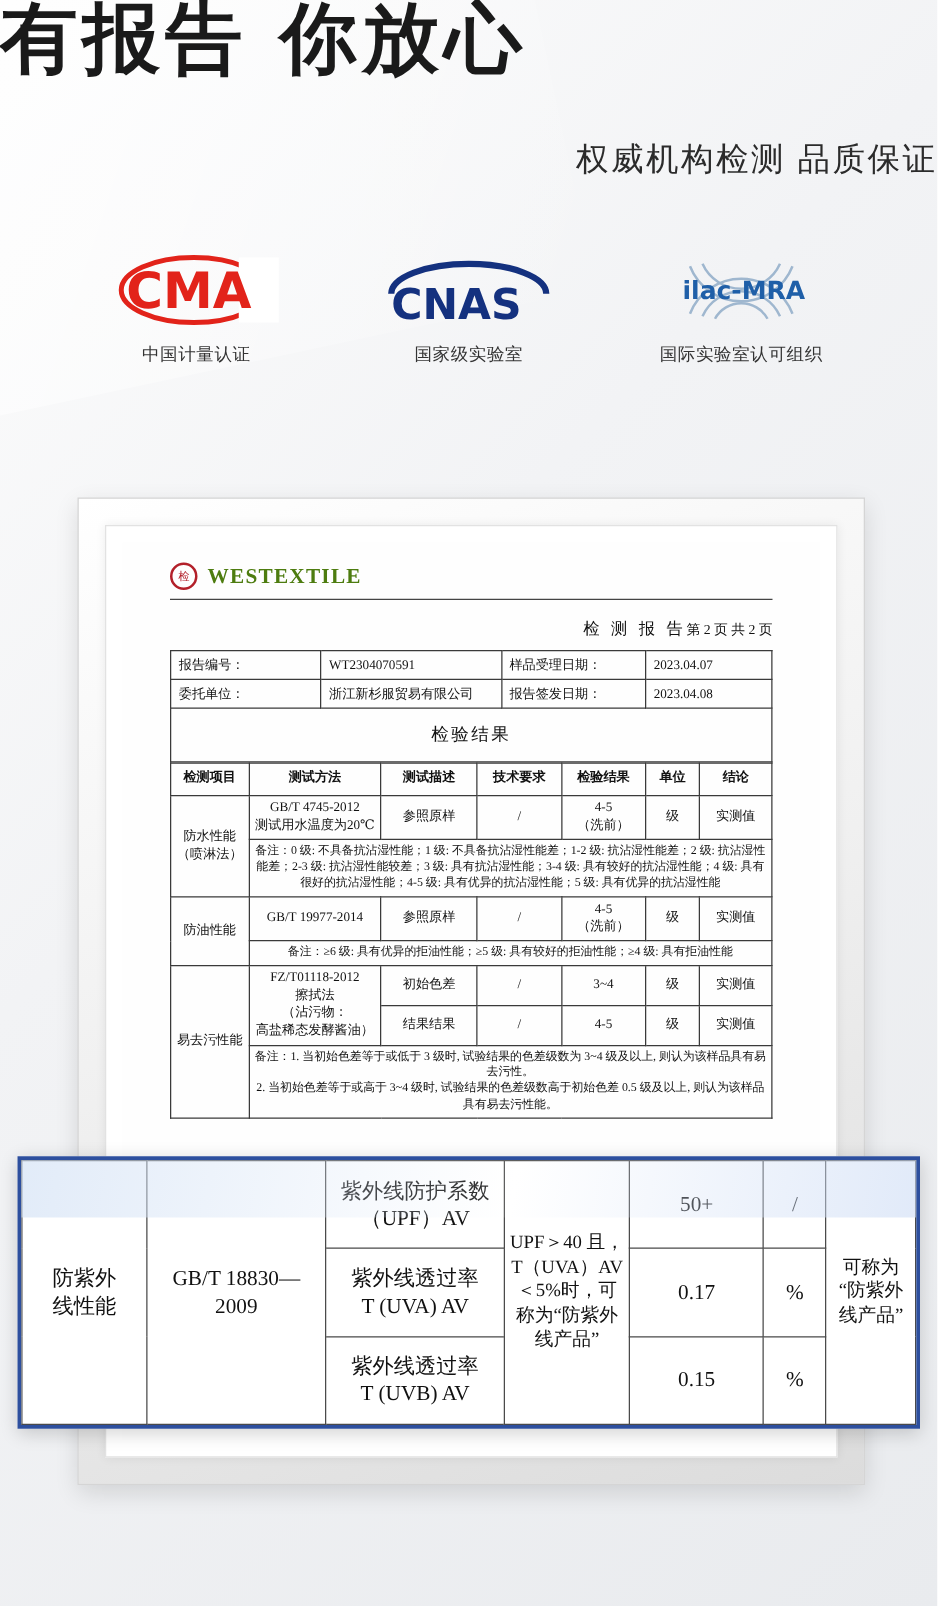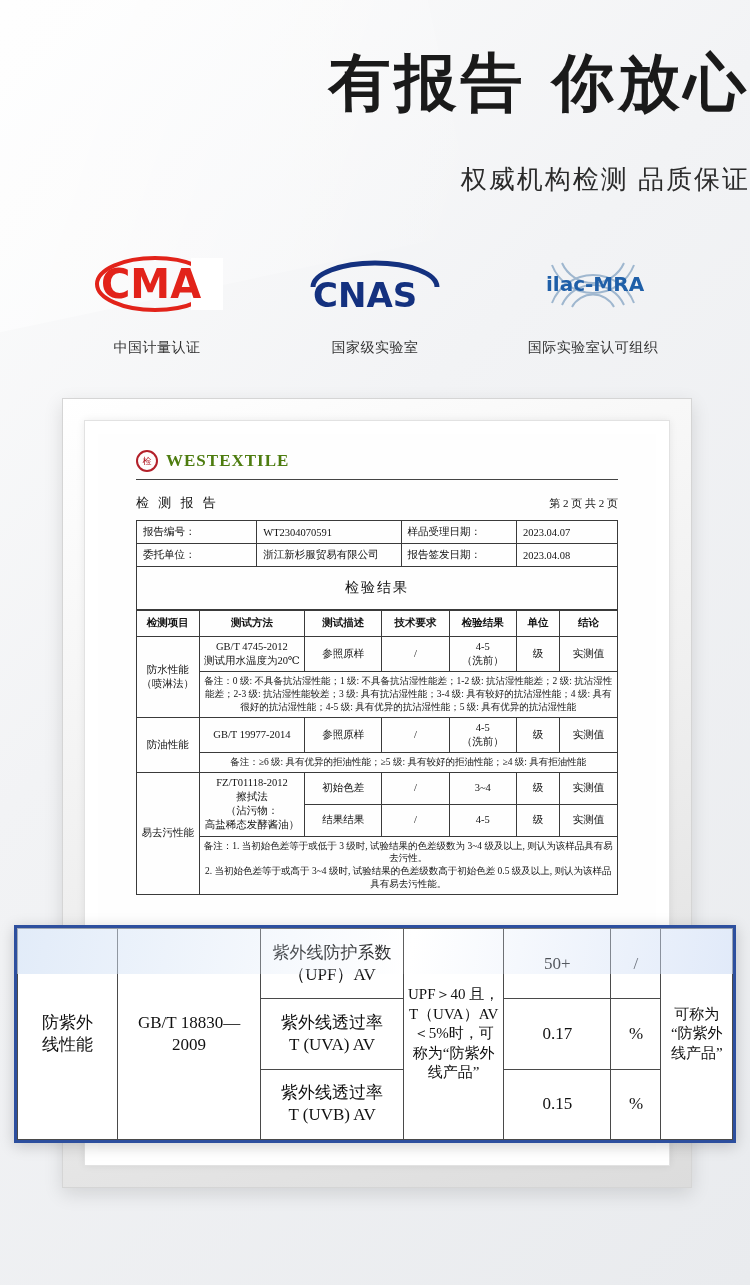--- a/index.html
+++ b/index.html
@@ -19,22 +19,21 @@
   .bg-sheen {
     position: absolute; top: -120px; left: -180px;
     width: 620px; height: 420px;
     background: linear-gradient(120deg, rgba(255,255,255,0.95), rgba(255,255,255,0));
     transform: rotate(-12deg);
     pointer-events: none;
   }
   
   .headline {
     position: relative;
-    text-align: right;
-    padding-top: 52px;
+    text-align: left;
     font-family: "DejaVu Sans", "Liberation Sans", sans-serif;
     font-size: 62px;
     font-weight: bold;
     letter-spacing: 4px;
     color: #1a1a1a;
     line-height: 1;
   }
   .subline {
     position: relative;
     text-align: right;
@@ -48,21 +47,21 @@
     position: relative;
     display: flex;
     justify-content: center;
     align-items: flex-start;
     gap: 58px;
     margin-top: 48px;
   }
   .logo-item { width: 160px; text-align: center; }
   .logo-art { height: 78px; display: flex; align-items: center; justify-content: center; }
   .logo-cap {
-    margin-top: 16px;
+    margin-top: 4px;
     font-size: 14px;
     color: #333;
     letter-spacing: 0.5px;
   }
   
   .cert-wrap {
     position: absolute;
     left: 62px; top: 398px;
     width: 630px; height: 790px;
   }
@@ -96,21 +95,21 @@
     font-size: 9px; color: #b3202a;
     font-family: "DejaVu Sans", sans-serif;
   }
   .brand-name {
     font-size: 17px; font-weight: bold; letter-spacing: 1px; color: #4d7c0f;
     font-family: "Liberation Serif", serif;
   }
   .brand-rule { margin: 7px 18px 0 18px; border-top: 1px solid #444; }
 
   .doc-title-row {
-    display: flex; justify-content: space-between; align-items: baseline;
+    display: flex; justify-content: flex-end; align-items: baseline;
     margin: 14px 18px 8px 18px;
     font-size: 12px;
   }
   .doc-title { letter-spacing: 3px; font-size: 13px; }
   .doc-page { font-size: 11px; }
 
   table.meta, table.results {
     width: calc(100% - 36px);
     margin: 0 18px;
     border-collapse: collapse;

